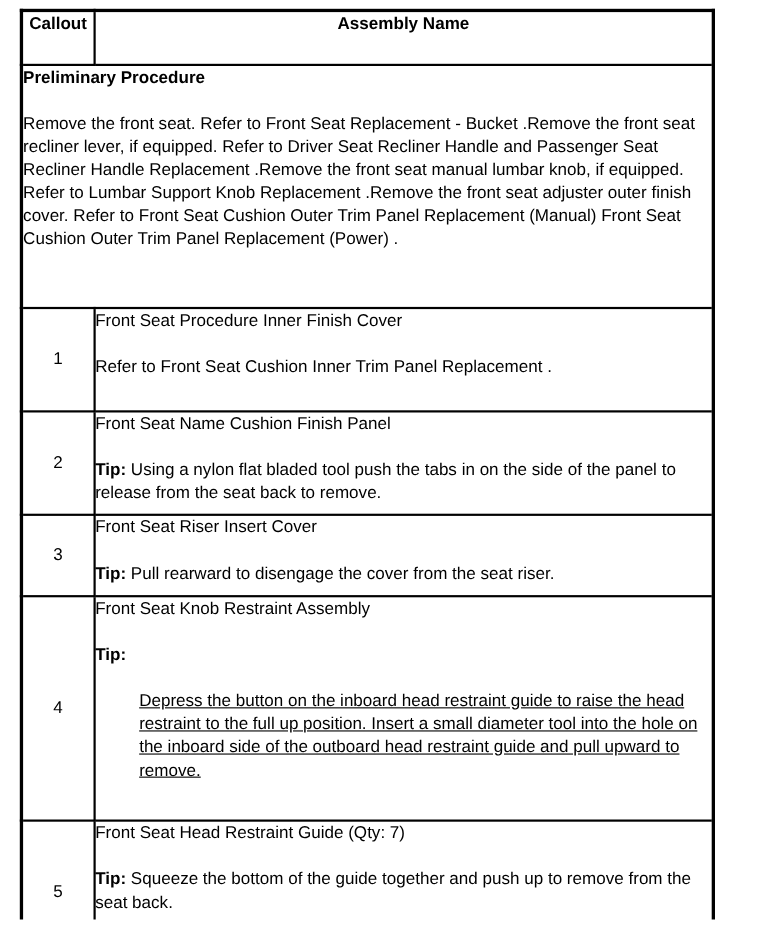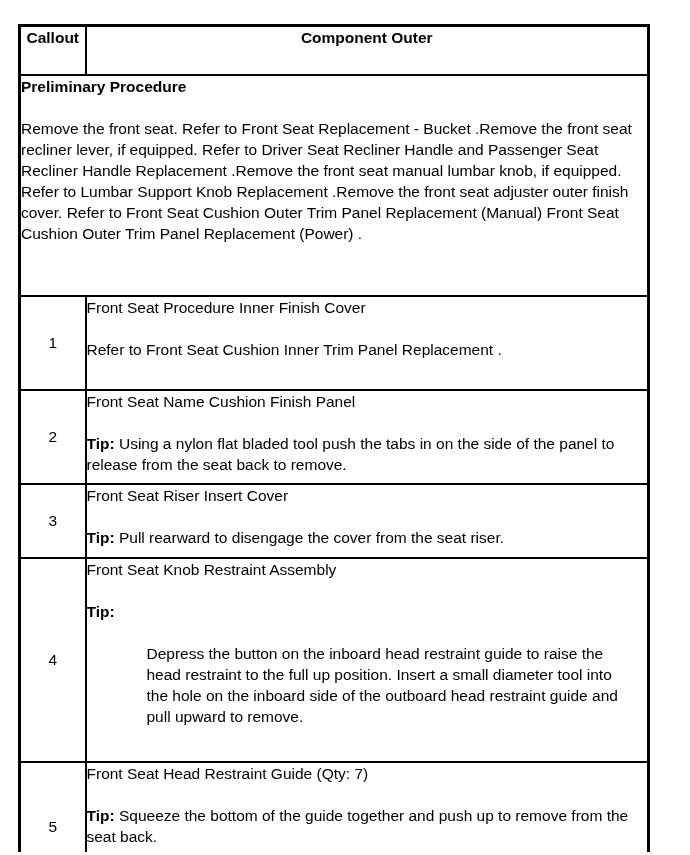--- a/index.html
+++ b/index.html
@@ -11,21 +11,21 @@
     width: 690px;
     height: 855px;
     overflow: hidden;
     font-family: "Liberation Sans", sans-serif;
     font-size: 15.5px;
     line-height: 21px;
     color: #000000;
   }
   .clip {
     position: absolute;
-    top: 16px;
+    top: 0;
     left: 0;
     width: 690px;
     height: 836px;
     overflow: hidden;
   }
   table.manual {
     border-collapse: collapse;
     table-layout: fixed;
     width: 632px;
     margin: 8px 0 0 18px;
@@ -65,37 +65,38 @@
   }
   tbody.rows tr:nth-child(1) { height: 94px; }
   tbody.rows tr:nth-child(2) { height: 94px; }
   tbody.rows tr:nth-child(3) { height: 74px; }
   tbody.rows tr:nth-child(4) { height: 204px; }
   tbody.rows tr:nth-child(5) { height: 130px; }
   .sp { height: 21px; }
   .b { font-weight: bold; text-align: center; }
   .indent {
     margin-top: 21px;
-    margin-left: 60px;
+    margin-left: 40px;
     padding-right: 12px;
+    text-decoration: underline;
   }
 </style>
 </head>
 <body>
 
 <div class="clip">
   <table class="manual">
     <colgroup>
       <col class="c-callout">
       <col>
     </colgroup>
     <thead>
       <tr class="head">
         <th class="h-callout">Callout</th>
-        <th class="h-component">Component Outer</th>
+        <th class="h-component">Assembly Name</th>
       </tr>
     </thead>
     <tbody>
       <tr class="prelim-row">
         <td class="prelim-cell" colspan="2">
           <div class="prelim-title">Preliminary Procedure</div>
           <div class="sp"></div>
           <div>Remove the front seat. Refer to Front Seat Replacement - Bucket .Remove the front seat recliner lever, if equipped. Refer to Driver Seat Recliner Handle and Passenger Seat Recliner Handle Replacement .Remove the front seat manual lumbar knob, if equipped. Refer to Lumbar Support Knob Replacement .Remove the front seat adjuster outer finish cover. Refer to Front Seat Cushion Outer Trim Panel Replacement (Manual) Front Seat Cushion Outer Trim Panel Replacement (Power) .</div>
         </td>
       </tr>

